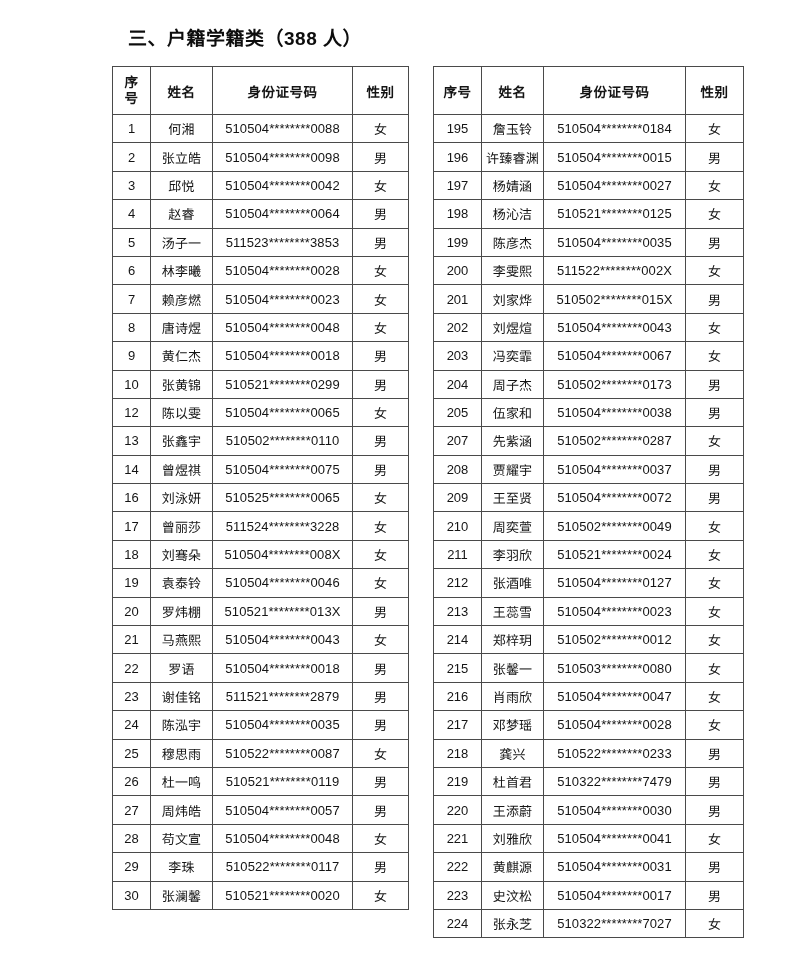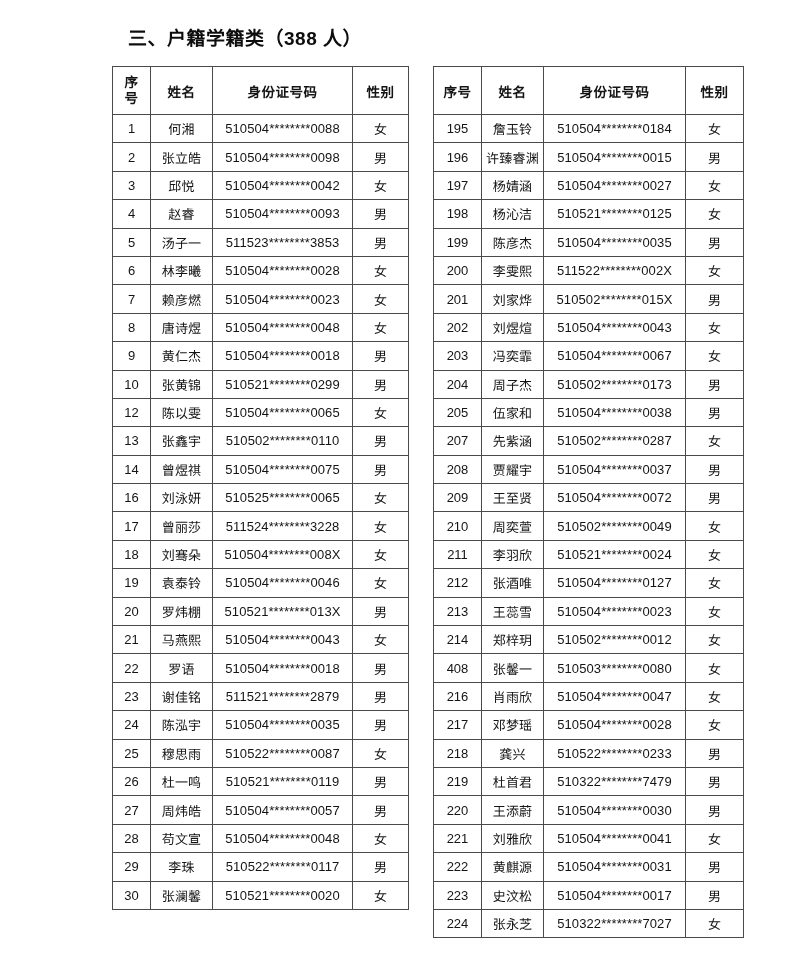--- a/index.html
+++ b/index.html
@@ -165,21 +165,21 @@
           </tr>
           <tr>
             <td class="cell-seq">3</td>
             <td class="cell-name">邱悦</td>
             <td class="cell-id">510504********0042</td>
             <td class="cell-gender">女</td>
           </tr>
           <tr>
             <td class="cell-seq">4</td>
             <td class="cell-name">赵睿</td>
-            <td class="cell-id">510504********0093</td>
+            <td class="cell-id">510504********0064</td>
             <td class="cell-gender">男</td>
           </tr>
           <tr>
             <td class="cell-seq">5</td>
             <td class="cell-name">汤子一</td>
             <td class="cell-id">511523********3853</td>
             <td class="cell-gender">男</td>
           </tr>
           <tr>
             <td class="cell-seq">6</td>
@@ -446,21 +446,21 @@
             <td class="cell-id">510504********0023</td>
             <td class="cell-gender">女</td>
           </tr>
           <tr>
             <td class="cell-seq">214</td>
             <td class="cell-name">郑梓玥</td>
             <td class="cell-id">510502********0012</td>
             <td class="cell-gender">女</td>
           </tr>
           <tr>
-            <td class="cell-seq">408</td>
+            <td class="cell-seq">215</td>
             <td class="cell-name">张馨一</td>
             <td class="cell-id">510503********0080</td>
             <td class="cell-gender">女</td>
           </tr>
           <tr>
             <td class="cell-seq">216</td>
             <td class="cell-name">肖雨欣</td>
             <td class="cell-id">510504********0047</td>
             <td class="cell-gender">女</td>
           </tr>

